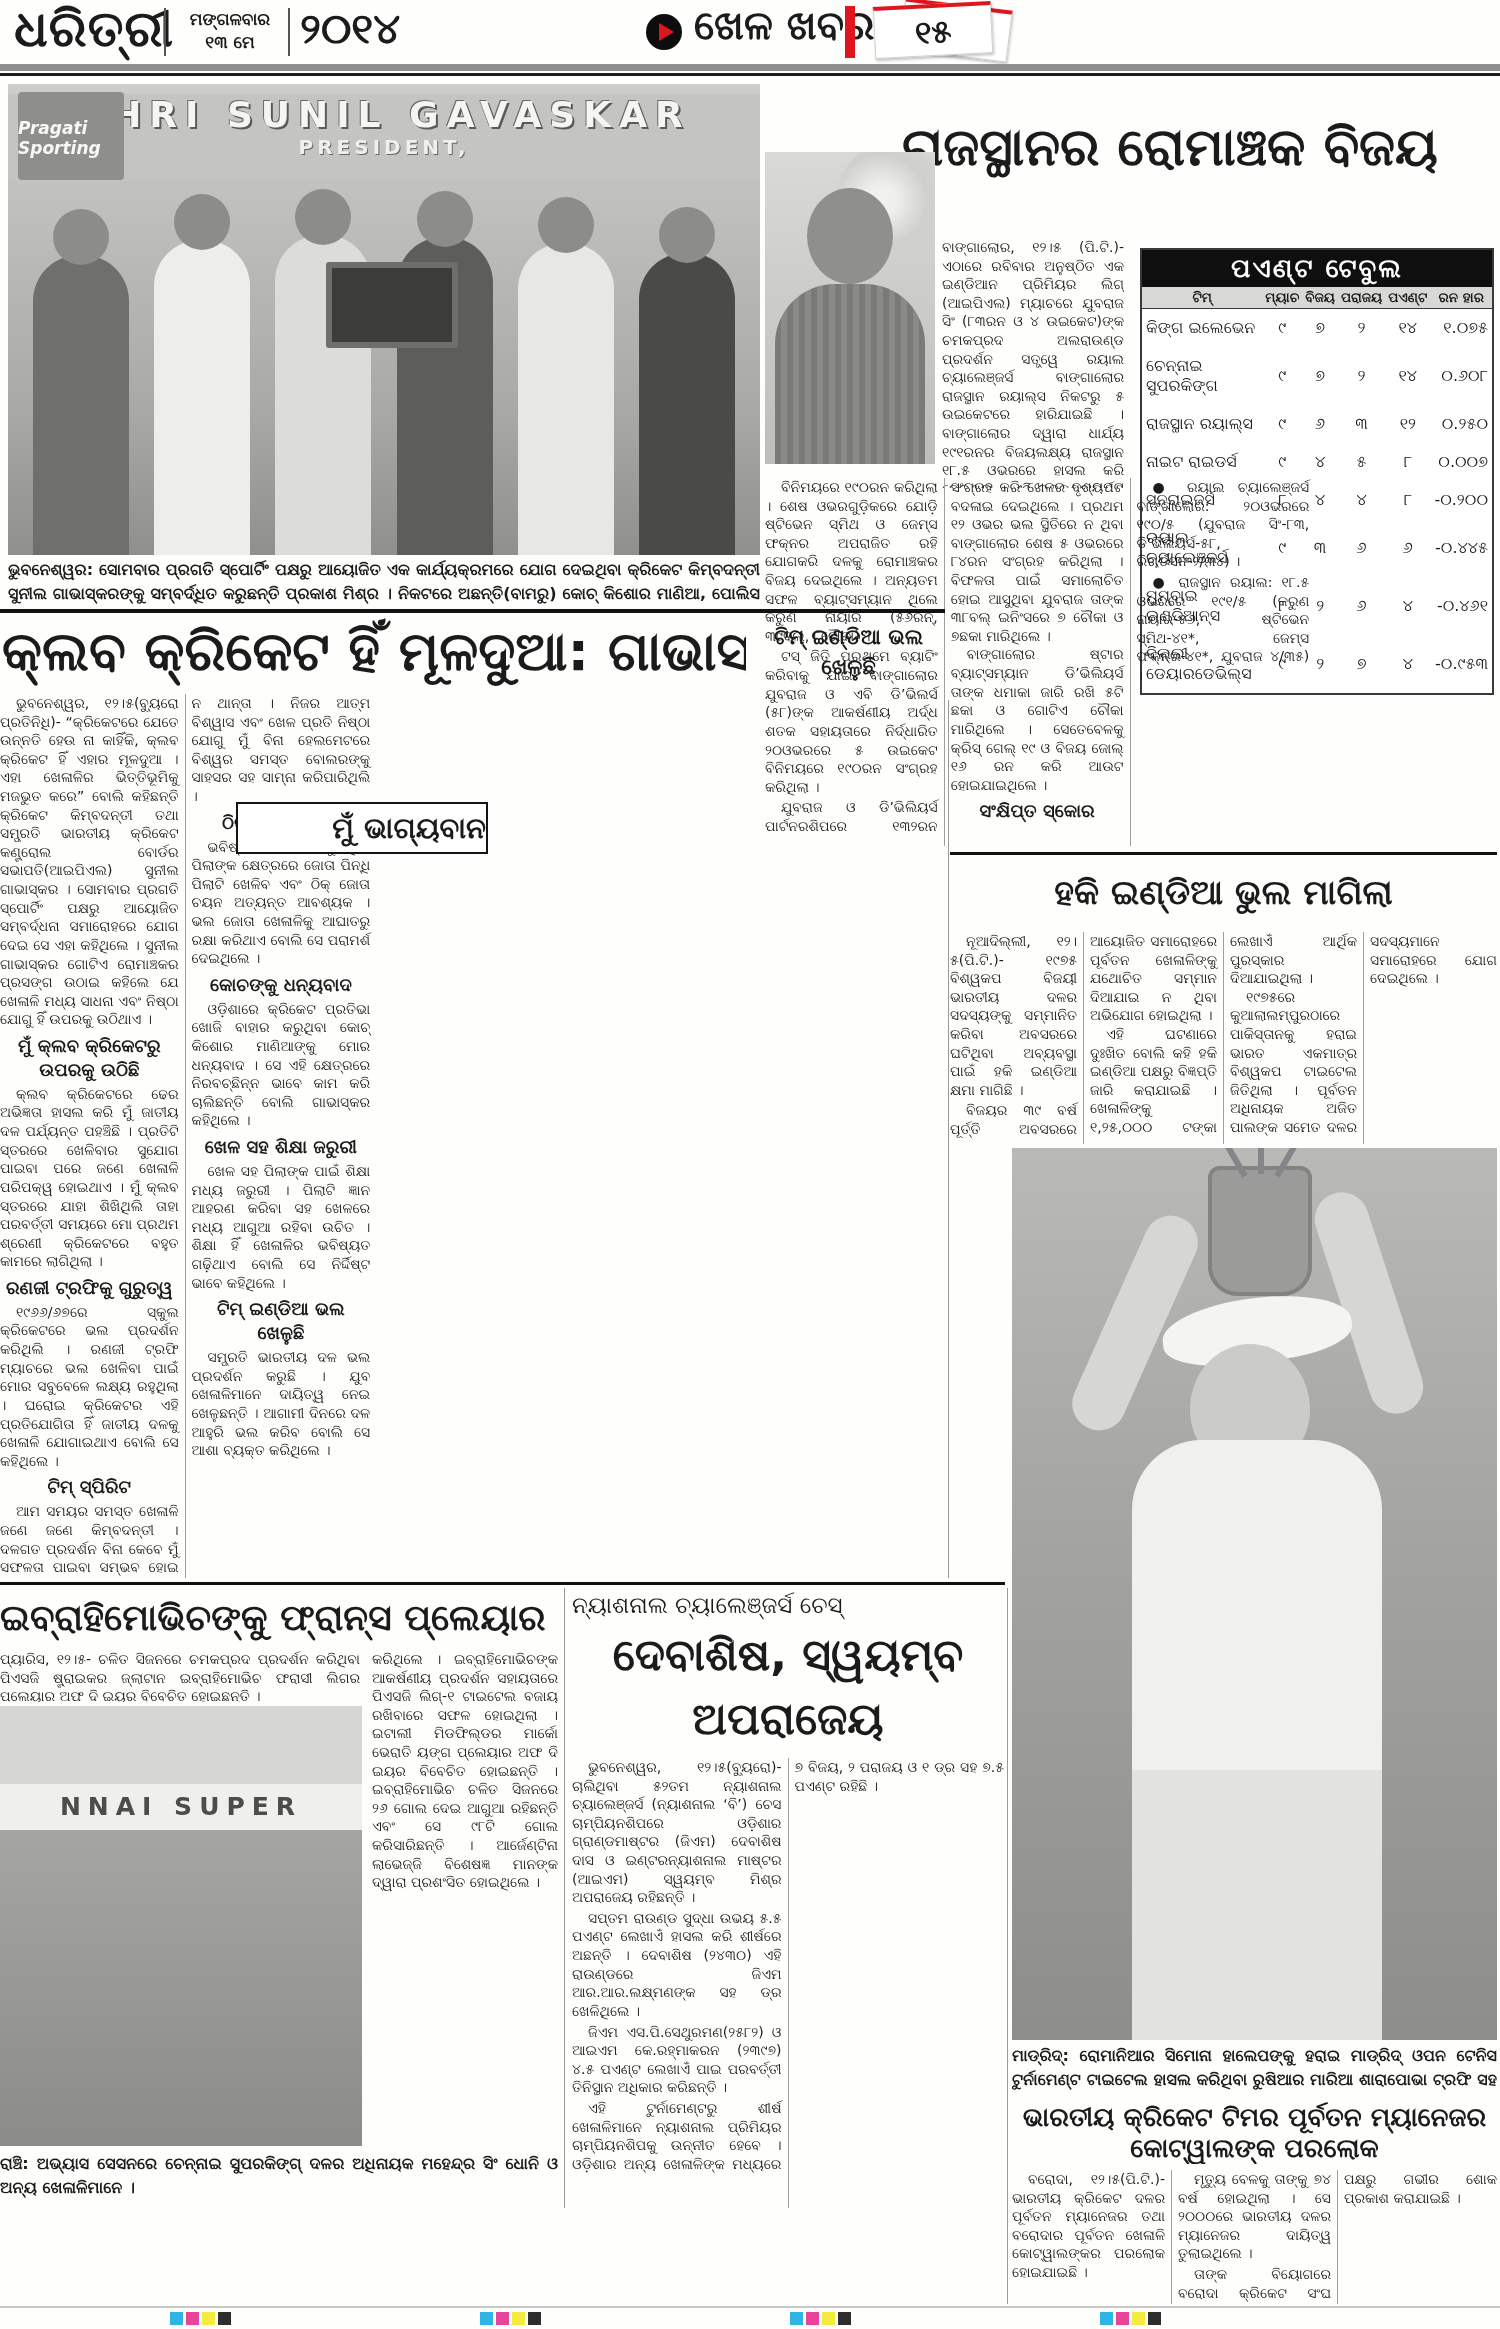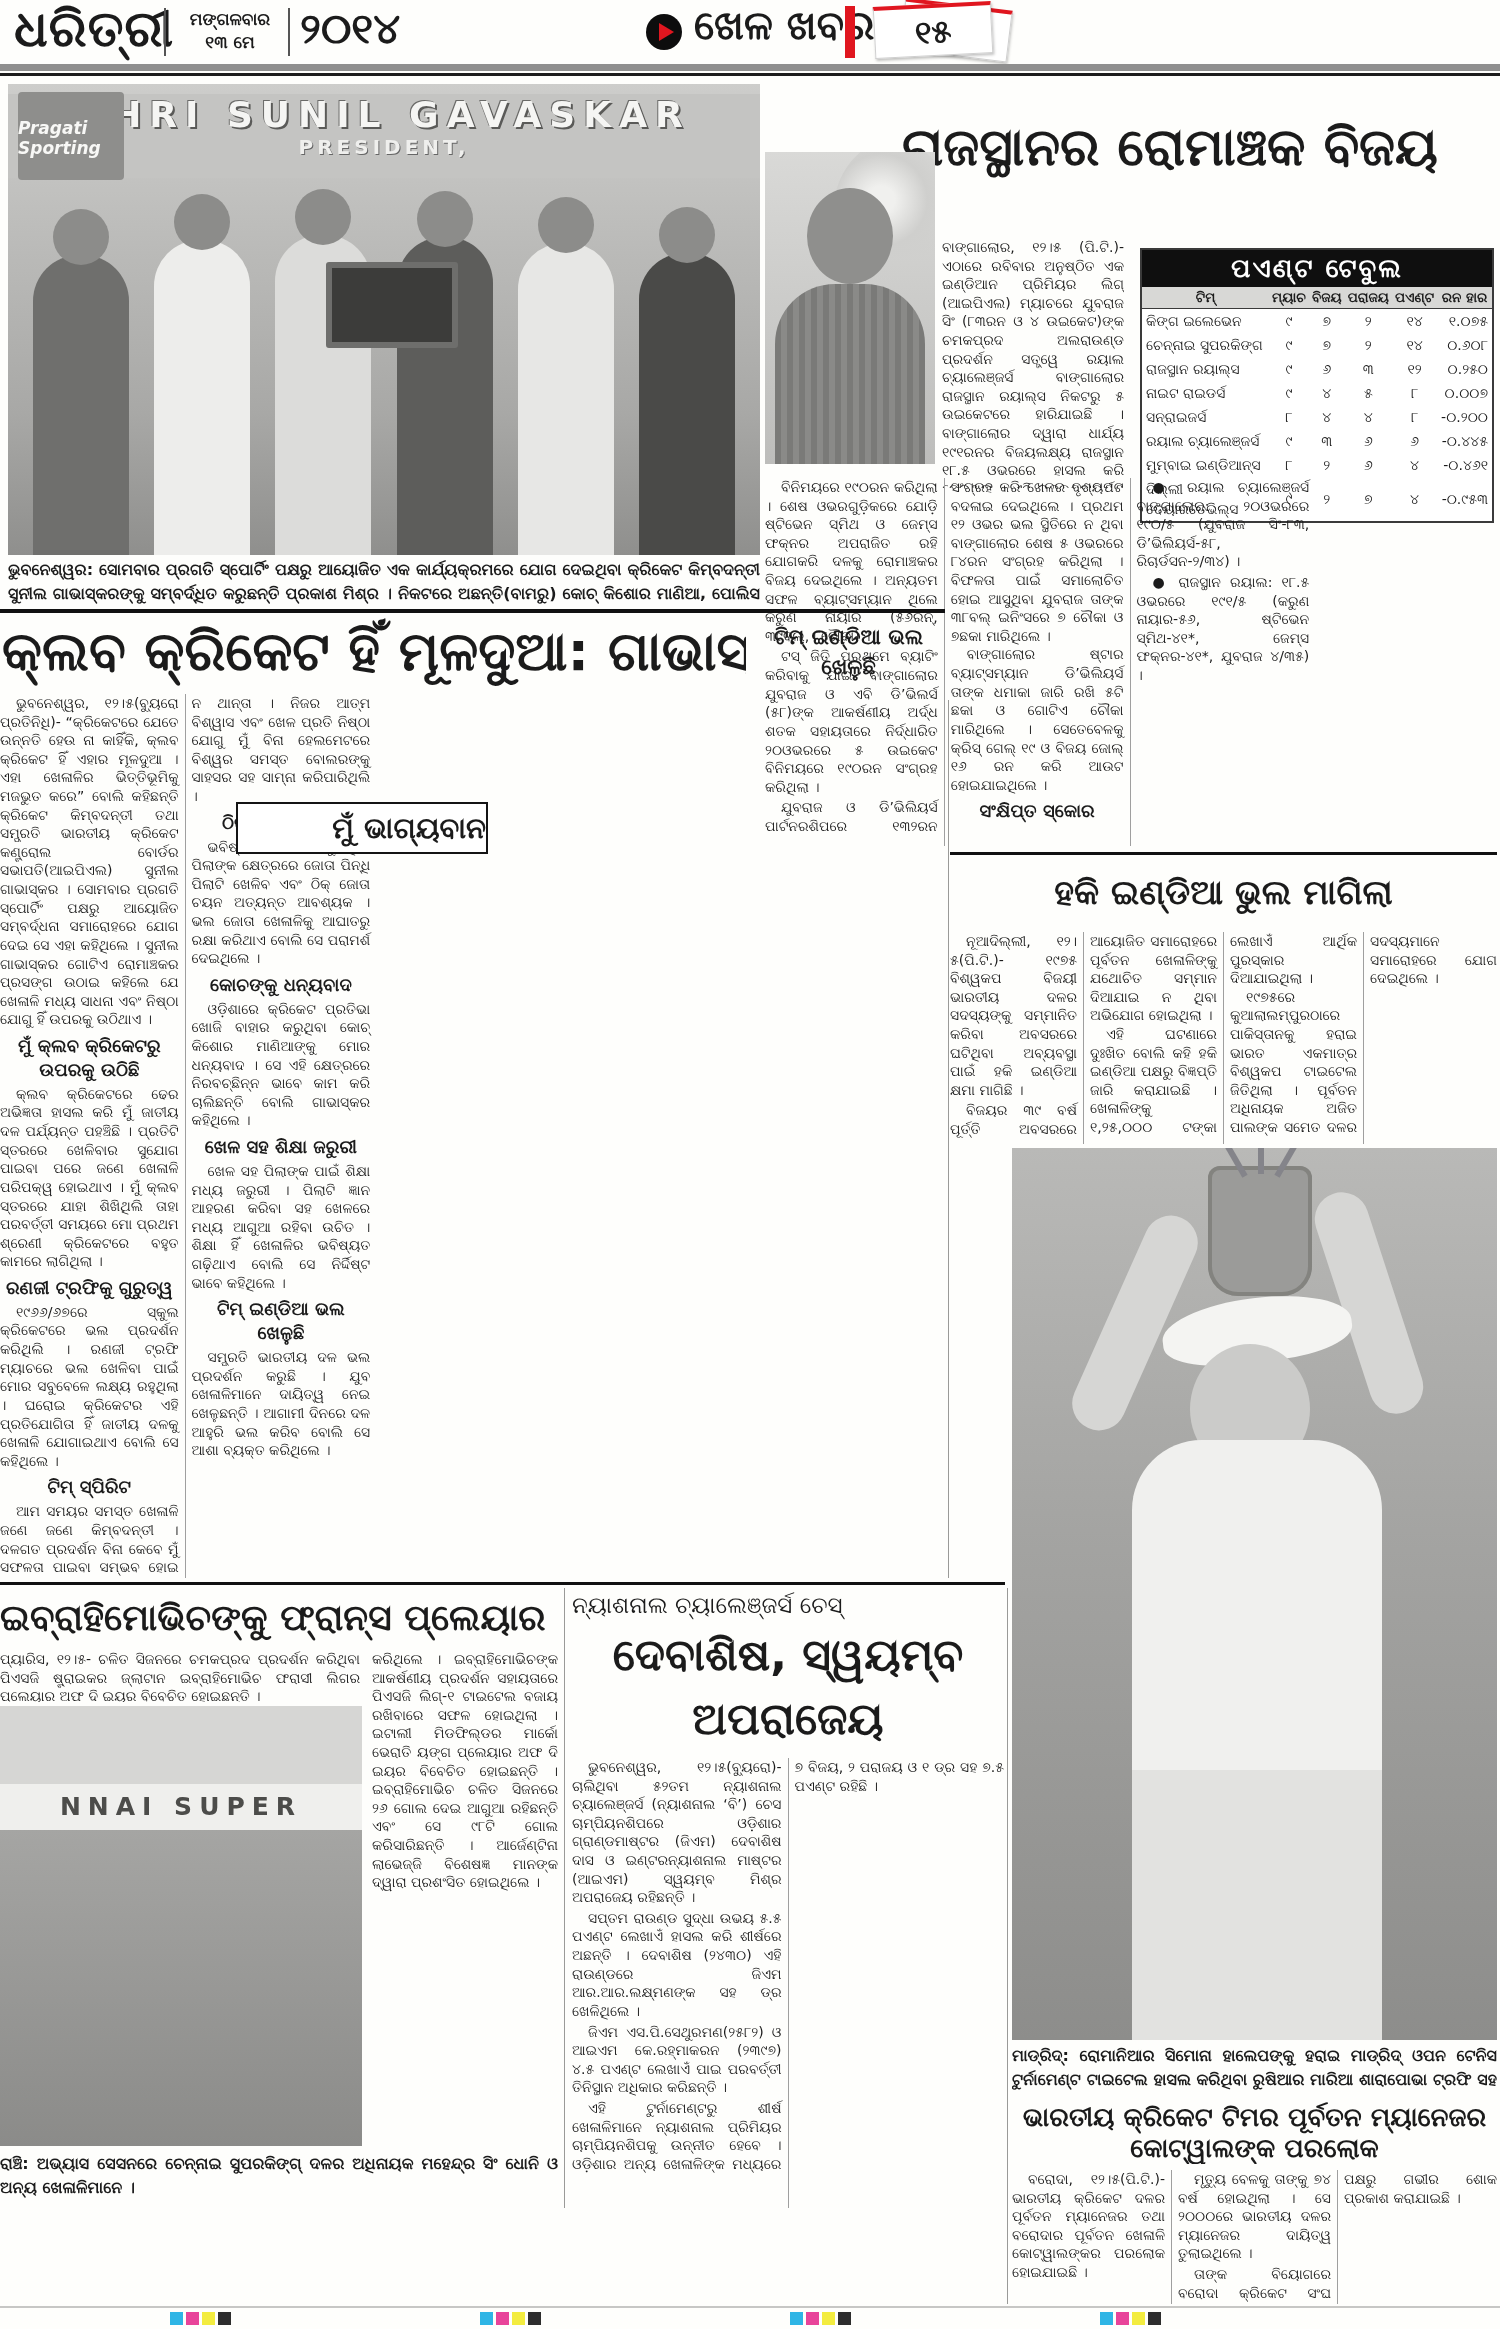--- a/index.html
+++ b/index.html
@@ -88,21 +88,21 @@
   .cskp{width:64px;height:210px;border-radius:30px 30px 0 0;background:#ececea;position:relative}
   .cskp::before{content:"";position:absolute;left:50%;top:-30px;transform:translateX(-50%);
       width:38px;height:38px;border-radius:50%;background:#7e7e7c}
   .cskp .jersey{position:absolute;left:0;top:40px;width:100%;text-align:center;
       font-size:11px;font-weight:700;color:#555}
 
   
   table.pts{border-collapse:collapse;width:354px;border:2px solid #3a3a3a;background:#fff;font-size:14px}
   .pts th.title{background:#0f0f0f;color:#fff;font-size:26px;font-weight:800;padding:3px 0;letter-spacing:2px}
   .pts tr.cols th{background:#d8d8d6;font-weight:700;font-size:13.5px;padding:2px 3px;border-bottom:1px solid #3a3a3a}
-  .pts td{padding:2px 4px;text-align:center;font-size:14px;line-height:20px}
+  .pts td{padding:9px 4px;text-align:center;font-size:16px;line-height:20px}
   .pts td.team{text-align:left}
   .pts td.nrr{text-align:right}
 
   .kicker{font-weight:400;text-align:left;overflow:hidden;white-space:nowrap}
   .vrule{background:#9a9a98;width:1px}
   .boxhead{border:2px solid #141414;background:#fff;text-align:right;font-weight:800;
            font-size:29px;line-height:48px;overflow:hidden;white-space:nowrap}
 
   
   .botline{left:0;top:2306px;width:1500px;height:2px;background:#c7c7c5}

